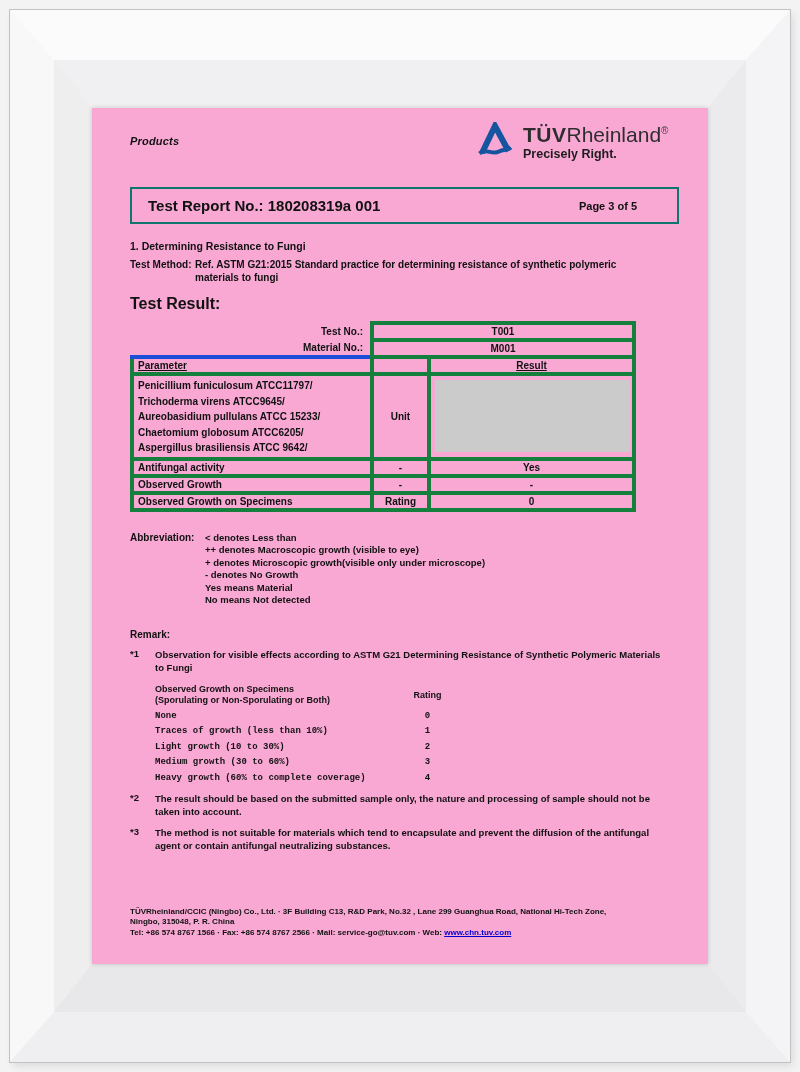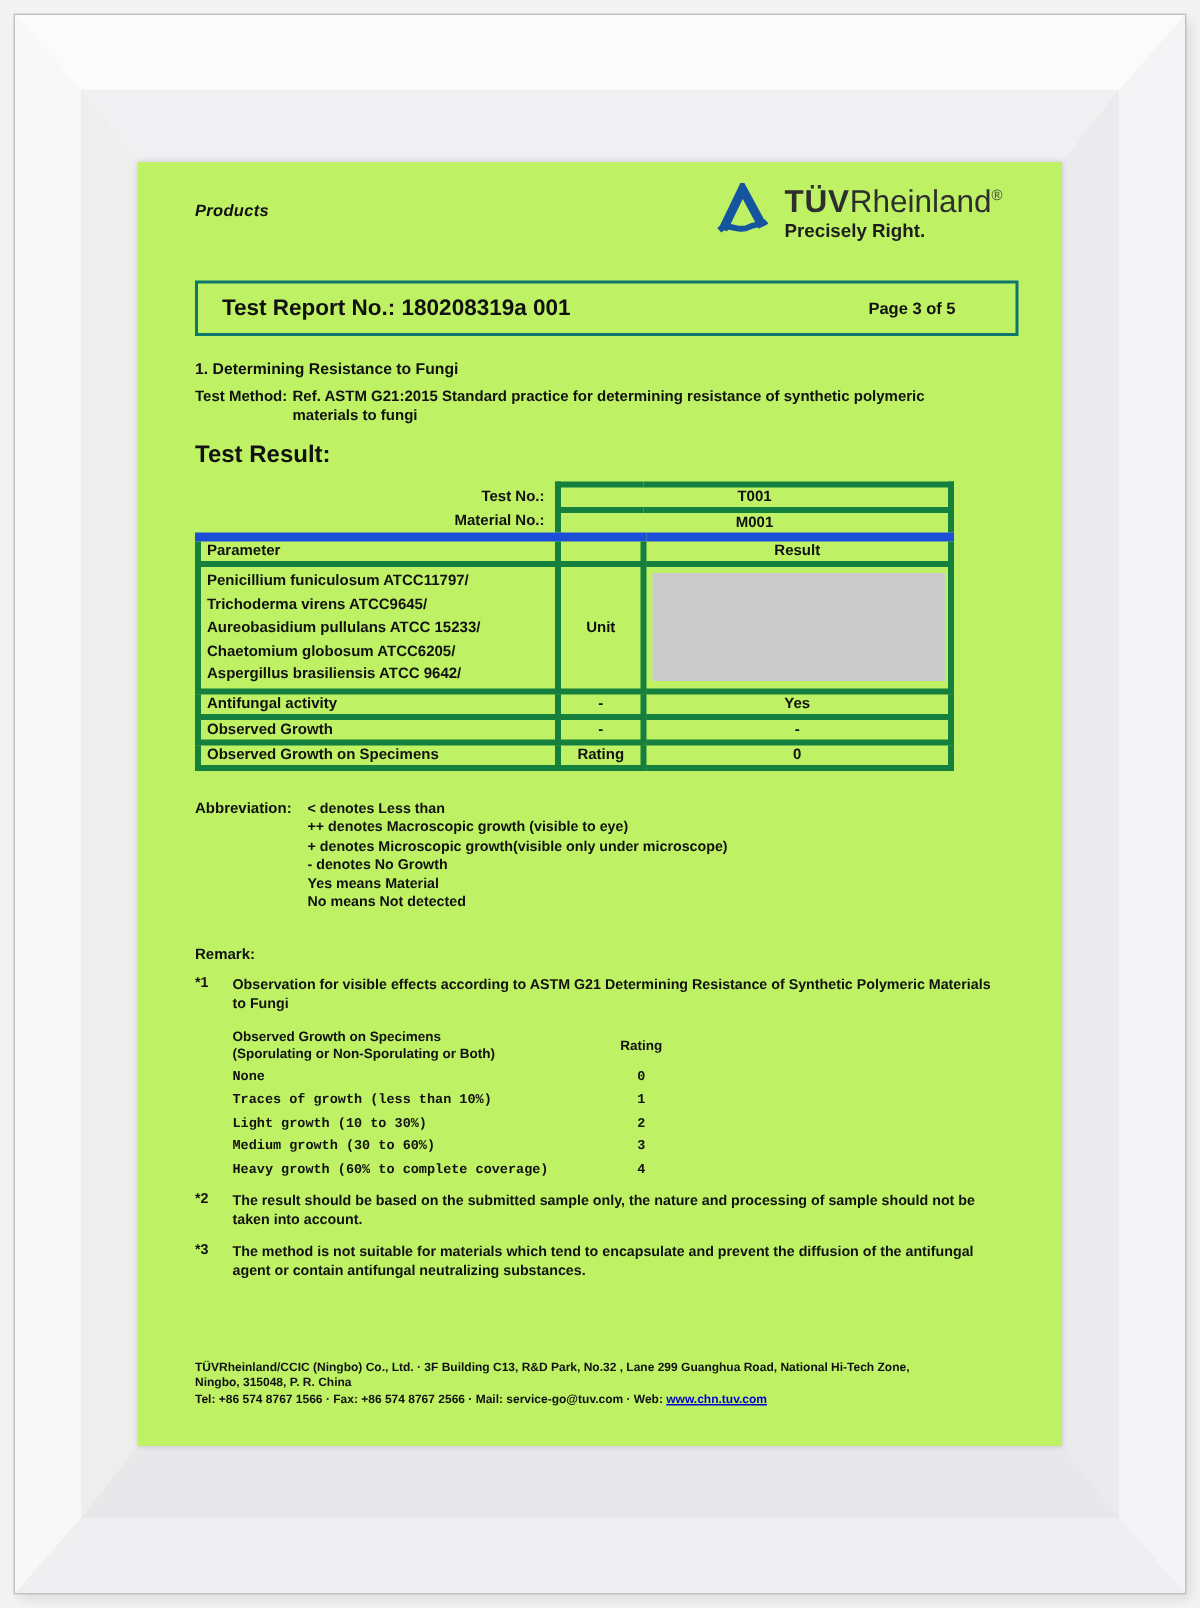--- a/index.html
+++ b/index.html
@@ -16,21 +16,21 @@
     box-shadow:0 0 0 1px #c2c2c4, inset 0 0 0 1px #d6d6d8, 3px 4px 8px rgba(0,0,0,0.10);
   }
   
   .mat {
     width:100%; height:100%;
     border-style:solid; border-width:48px 38px;
     border-color:#f0f0f2 #ebebed #e8e8ea #eeeeef;
     box-shadow:inset 0 0 0 1px #dcdcde;
   }
   .paper {
-    position:relative; width:100%; height:100%; background:#bef264;
+    position:relative; width:100%; height:100%; background:#f9a8d4;
     padding:22px 28px 0 38px; font-weight:bold;
     box-shadow:0 0 4px rgba(0,0,0,0.18);
   }
 
   .products { margin-top:5px; font-size:11px; font-style:italic; font-weight:bold; letter-spacing:0.2px; }
 
   .brand { position:absolute; top:12px; left:384px; display:flex; align-items:flex-start; }
   .brand-tri { margin-top:2px; margin-right:9px; }
   .brand-name { font-size:21px; line-height:22px; color:#2e2e2e; white-space:nowrap; }
   .brand-name .tuv { font-weight:bold; letter-spacing:0.5px; }
@@ -50,21 +50,21 @@
 
   .tm-row { display:flex; margin-top:7px; font-size:10px; }
   .tm-label { width:65px; flex:none; }
   .tm-text { width:462px; line-height:12.5px; }
 
   .tr-label { margin-top:11px; font-size:16px; }
 
   table.rtable { margin-top:8px; border-collapse:collapse; table-layout:fixed; width:502px; font-size:10px; }
   .rtable td { padding:1px 4px; height:16px; vertical-align:middle; font-weight:bold; }
   .rtable td.b { border:4px solid #15803d; }
-  .rtable td.tt { border-top:6px solid #1d4ed8; }
+  .rtable td.tt { border-top:4px solid #1d4ed8;text-decoration:underline; }
   .rtable td.nb { border:none; text-align:right; padding-right:7px; }
   .rtable td.c { text-align:center; }
   .fungi-cell { line-height:15.5px; padding-top:2px !important; }
   .boxcell { padding:0 !important; }
   .graybox { height:72px; margin:2px 2px 2px 4px; background:#cbcbcb; }
 
   .abbrev { display:flex; margin-top:20px; }
   .abbrev-label { width:75px; flex:none; font-size:10px; }
   .abbrev-lines { font-size:9.5px; line-height:12.6px; }
 

